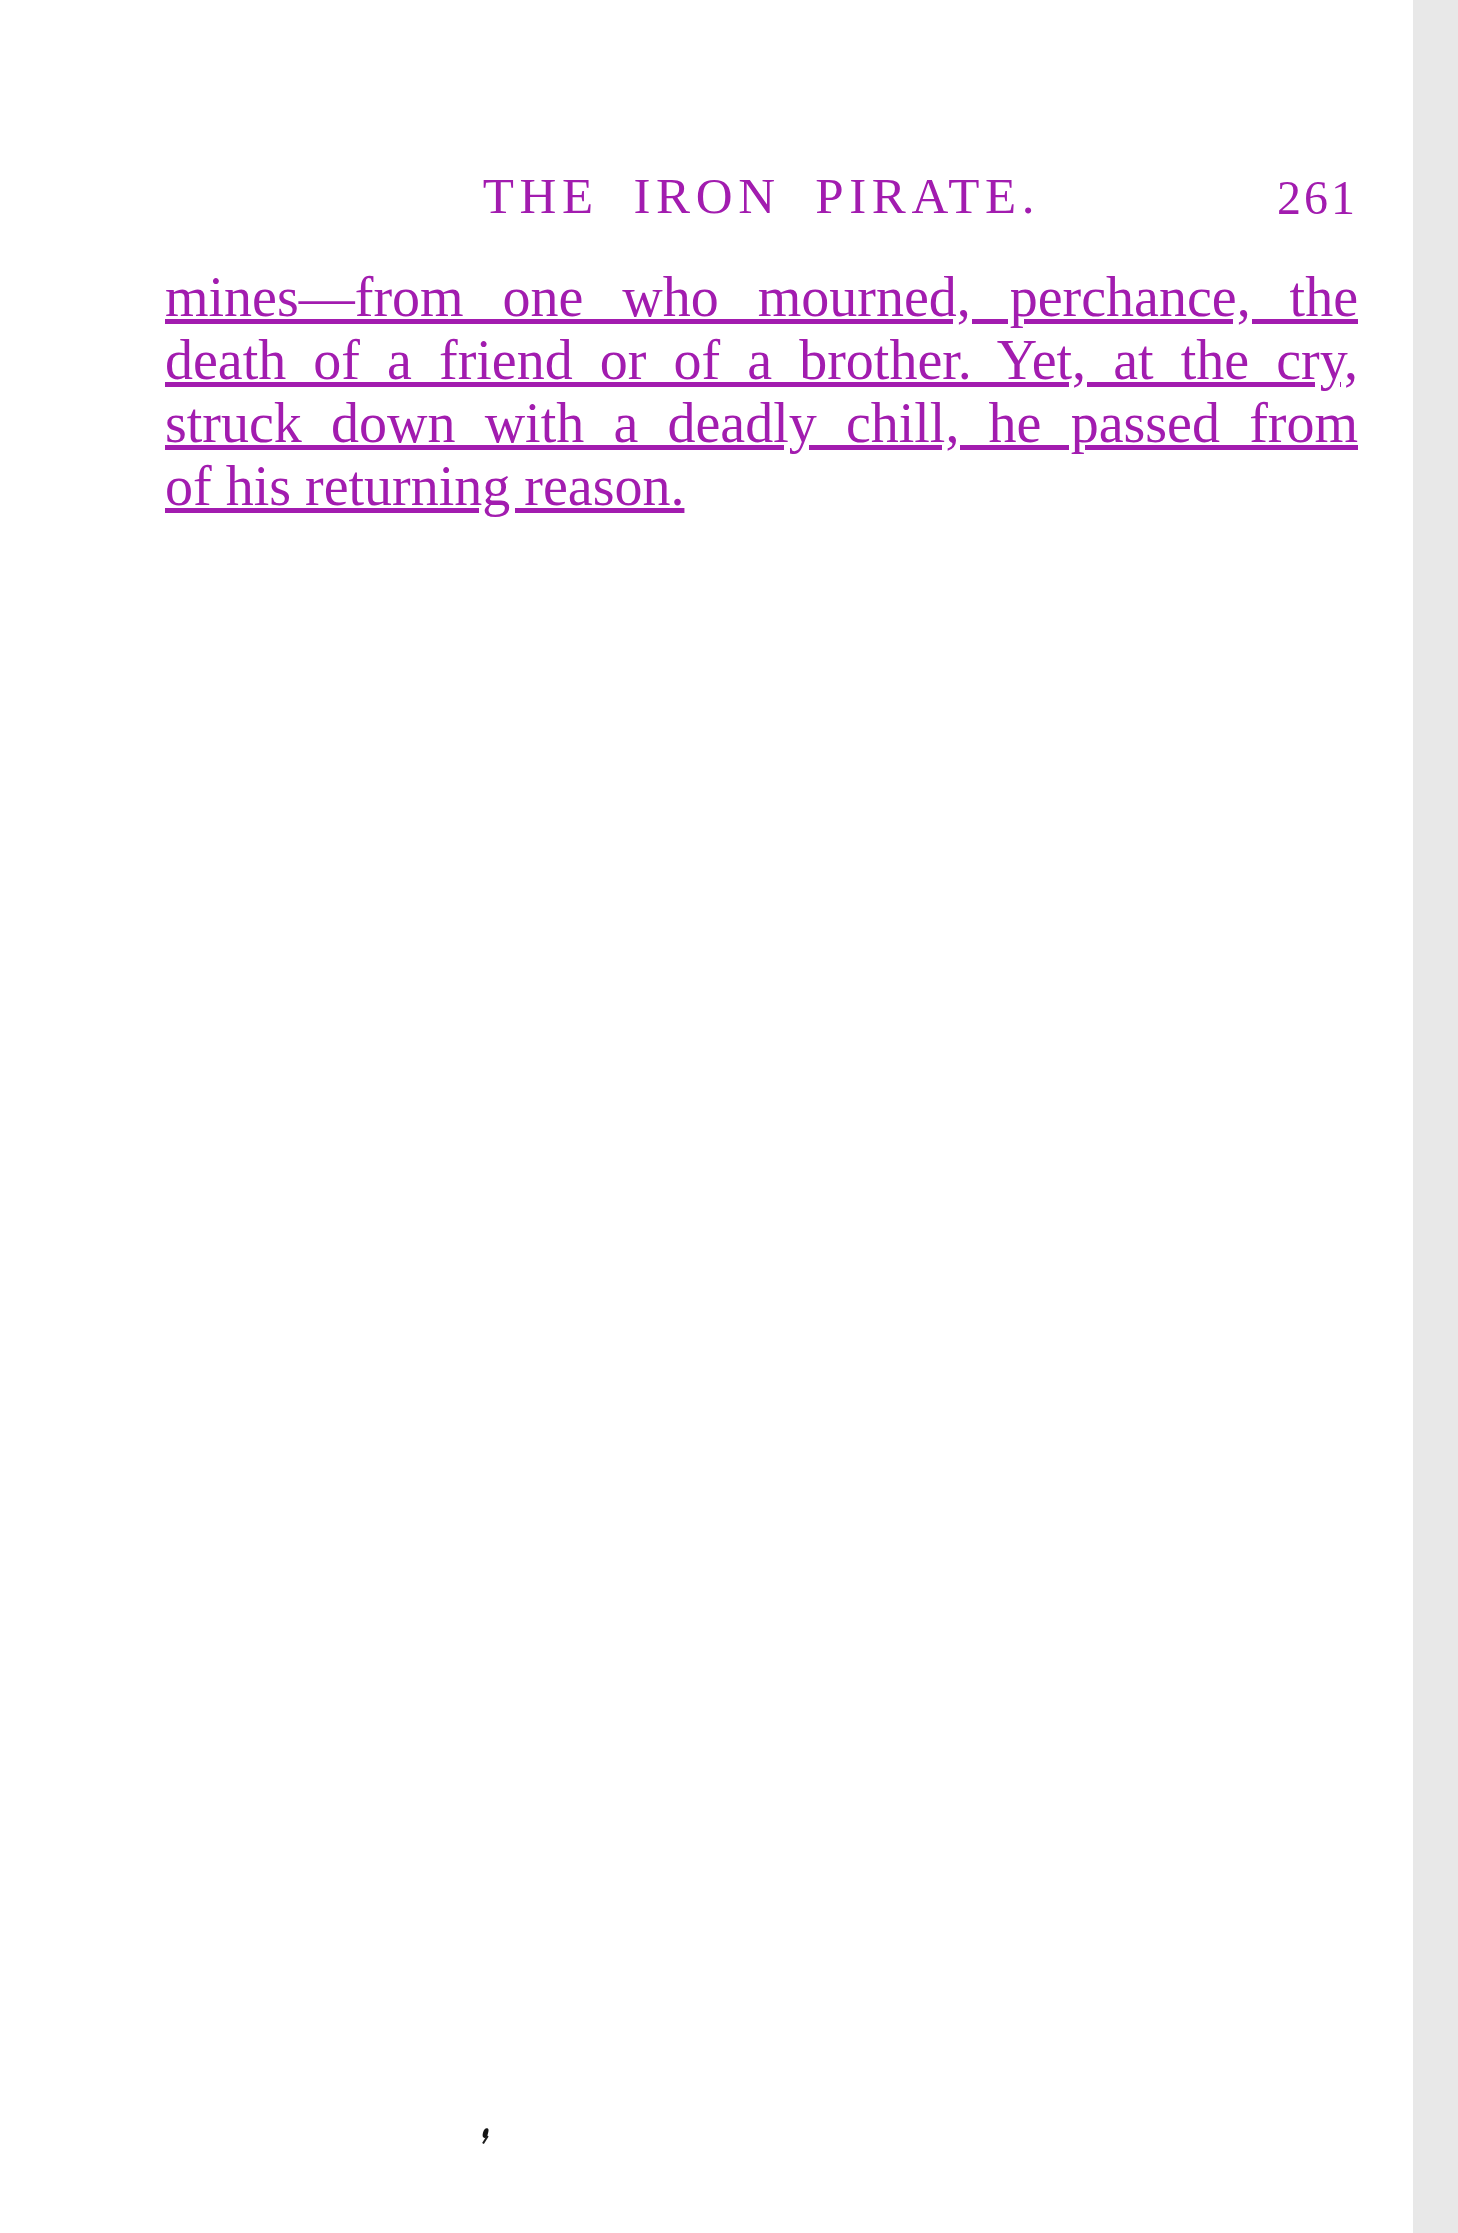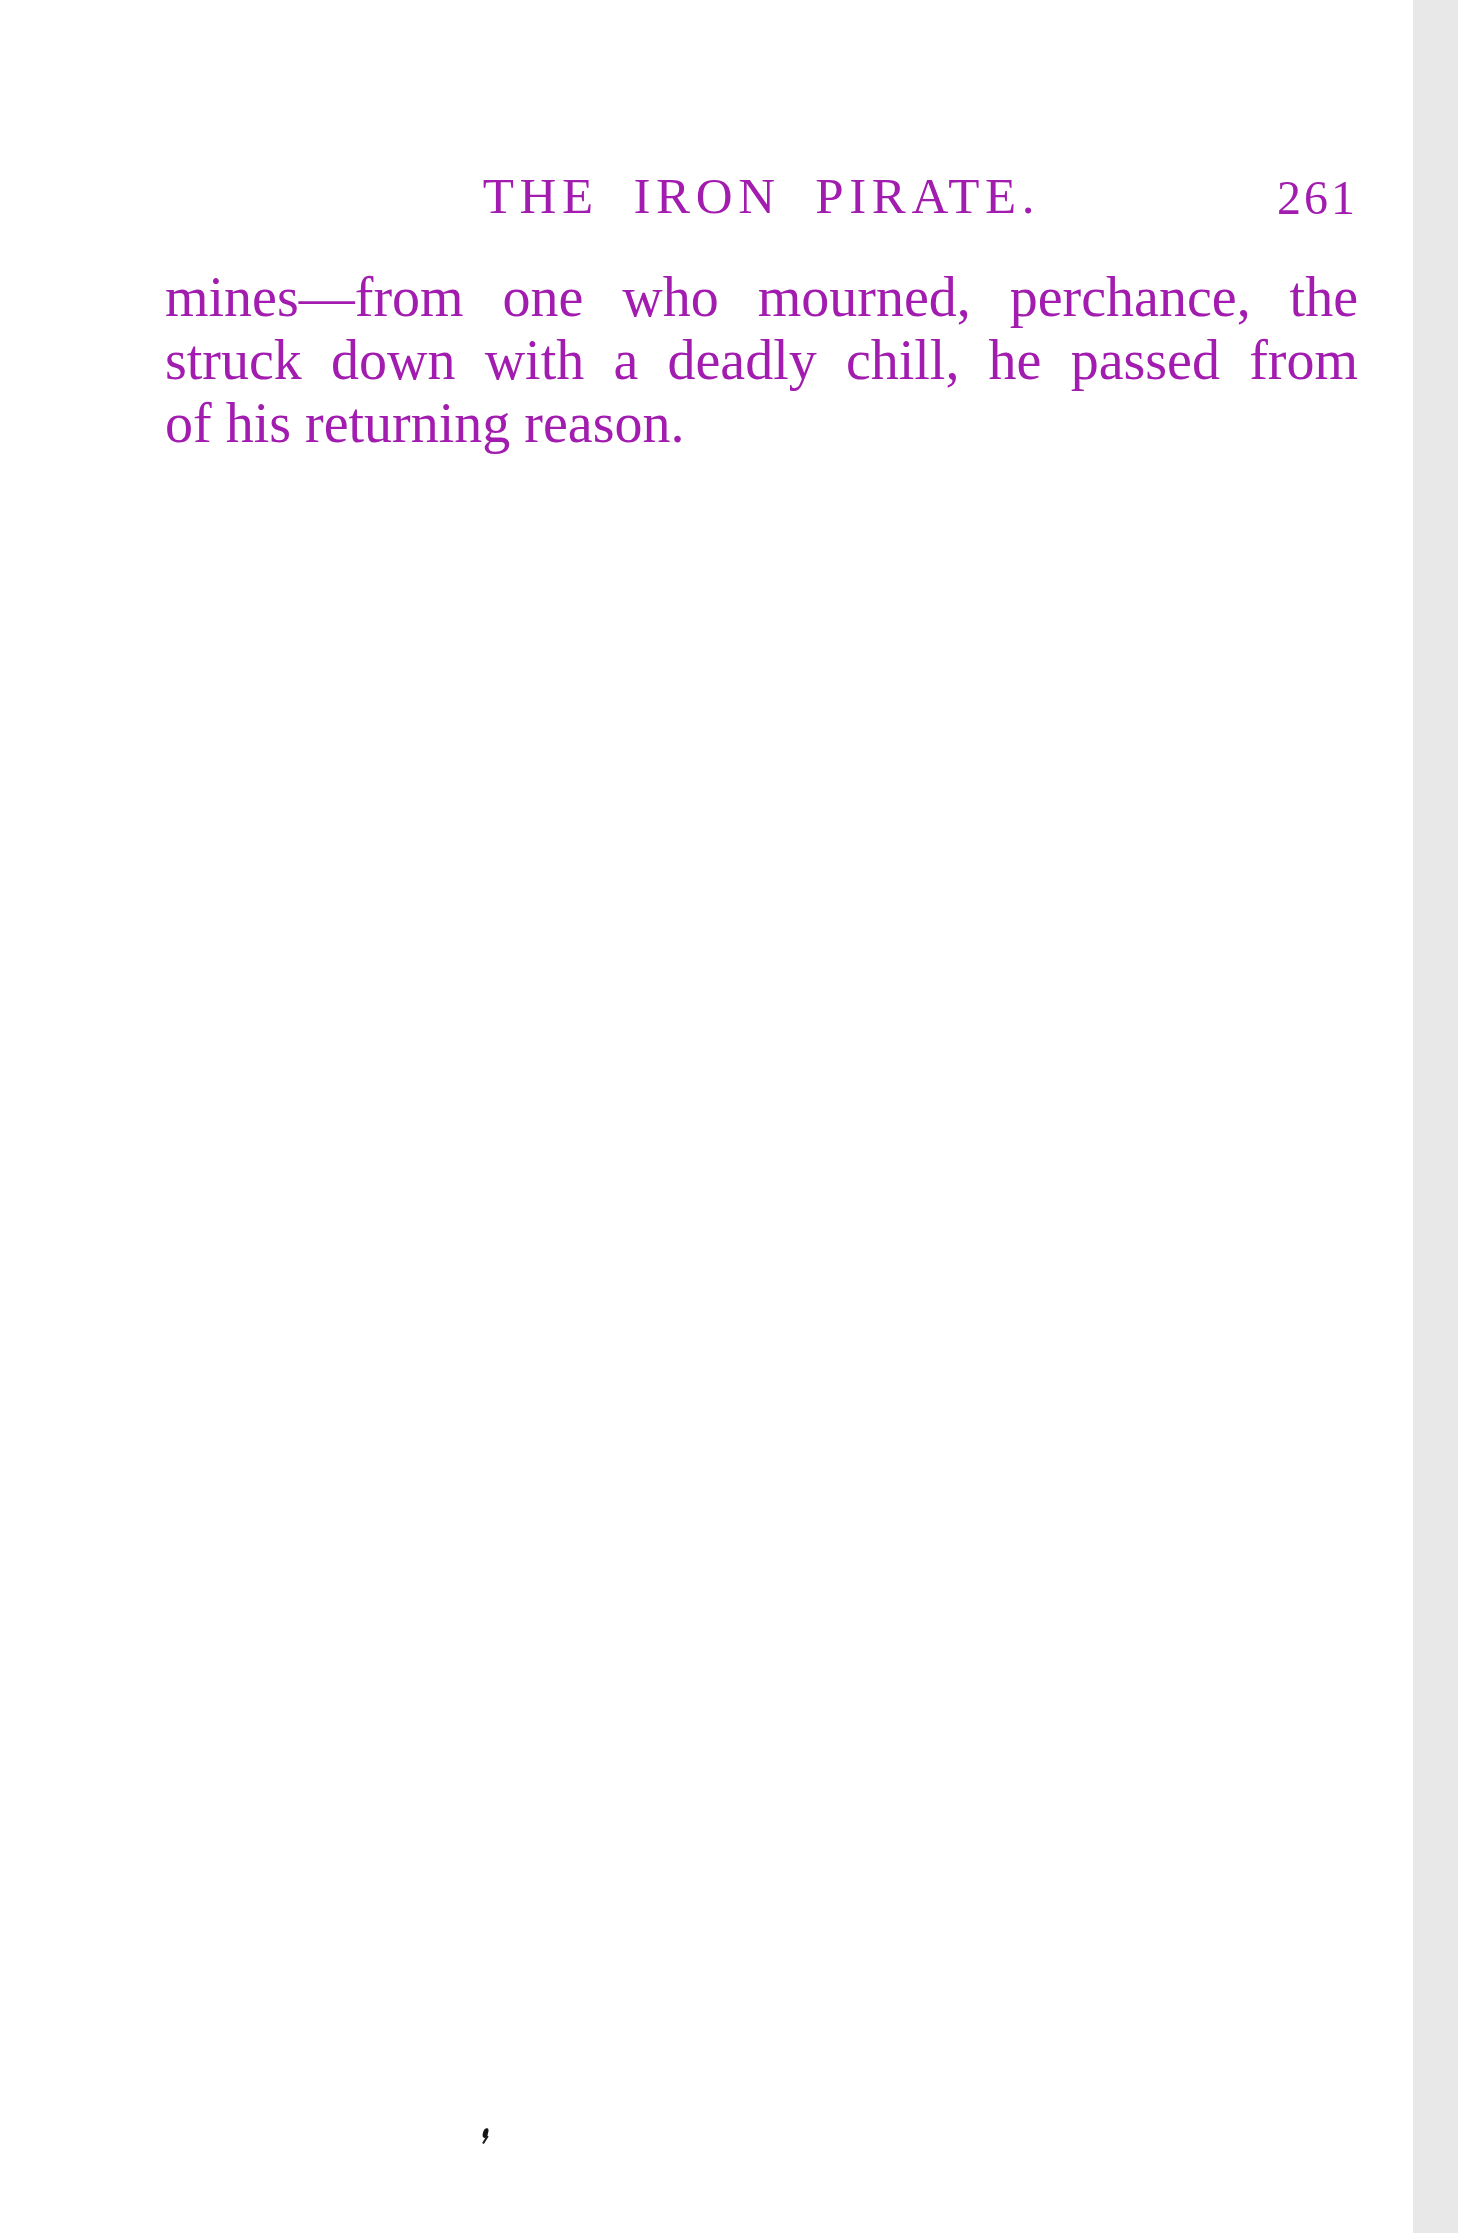--- a/index.html
+++ b/index.html
@@ -47,20 +47,21 @@
     top: 266px;
     left: 165px;
     width: 1193px;
     font-size: 56px;
     line-height: 63px;
   }
   .body-text .line {
     text-align: justify;
     text-align-last: justify;
     white-space: normal;
+    text-decoration: underline;
   }
   .body-text .line.last {
     text-align: center;
     text-align-last: left;
   }
 
   
   .ink-speck {
     position: absolute;
     left: 483px;
@@ -87,19 +88,20 @@
 
 <div class="page">
 
   <div class="running-head">
     <span class="title">THE IRON PIRATE.</span>
     <span class="page-number">261</span>
   </div>
 
   <div class="body-text">
     <div class="line">mines—from one who mourned, perchance, the</div>
+    <div class="line">death of a friend or of a brother.  Yet, at the cry,</div>
     <div class="line">struck down with a deadly chill, he passed from</div>
     <div class="line last">of his returning reason.</div>
   </div>
 
   <div class="ink-speck"></div>
 
 </div>
 
 </body></html>

